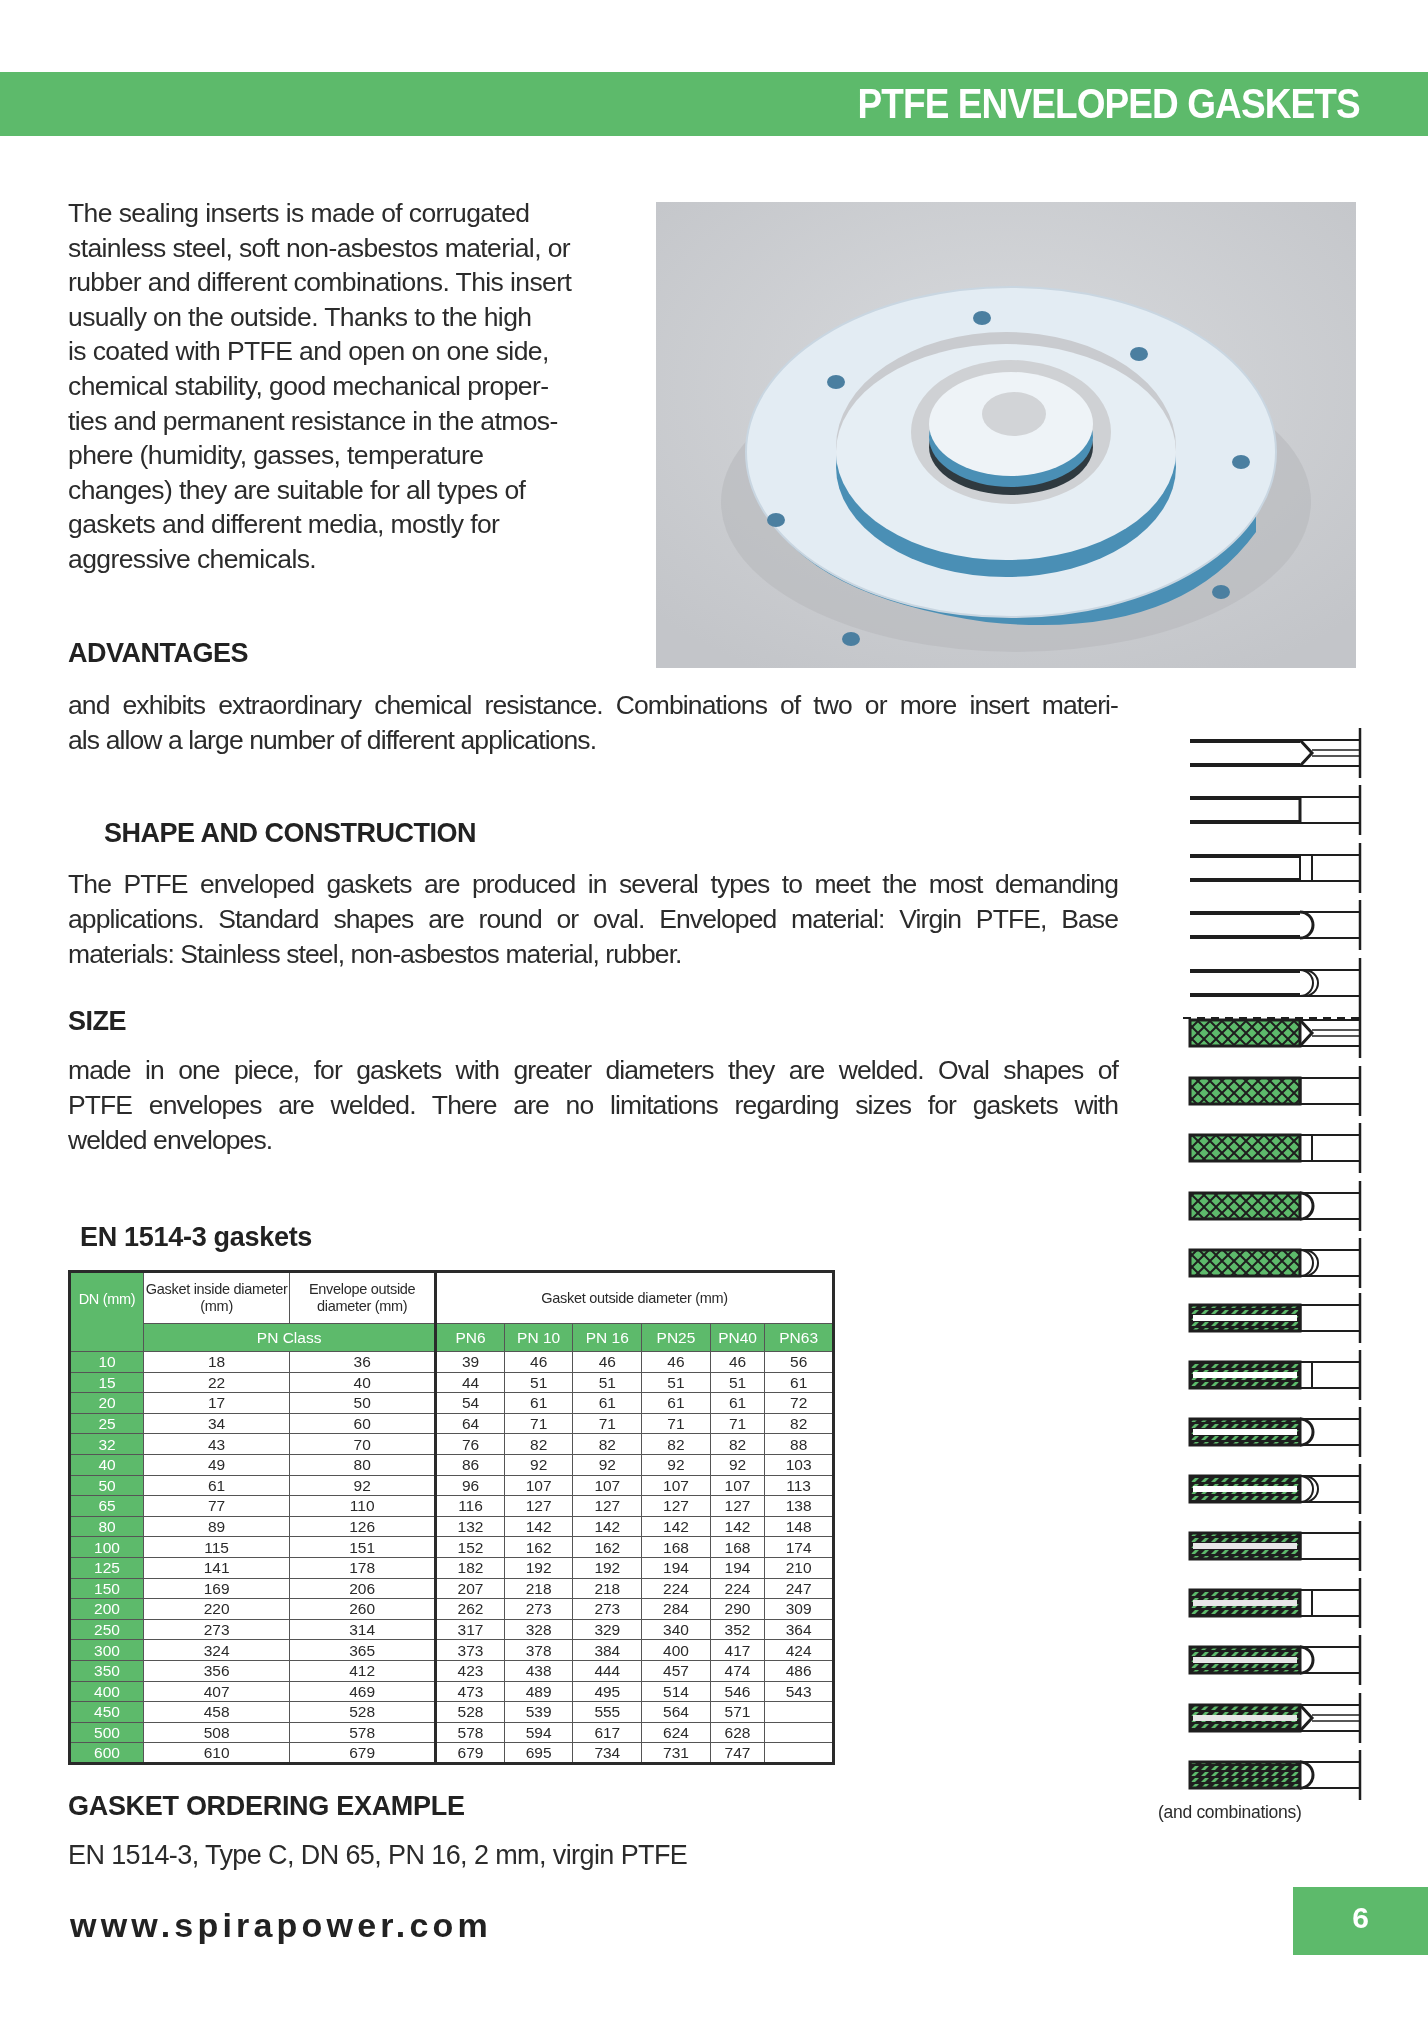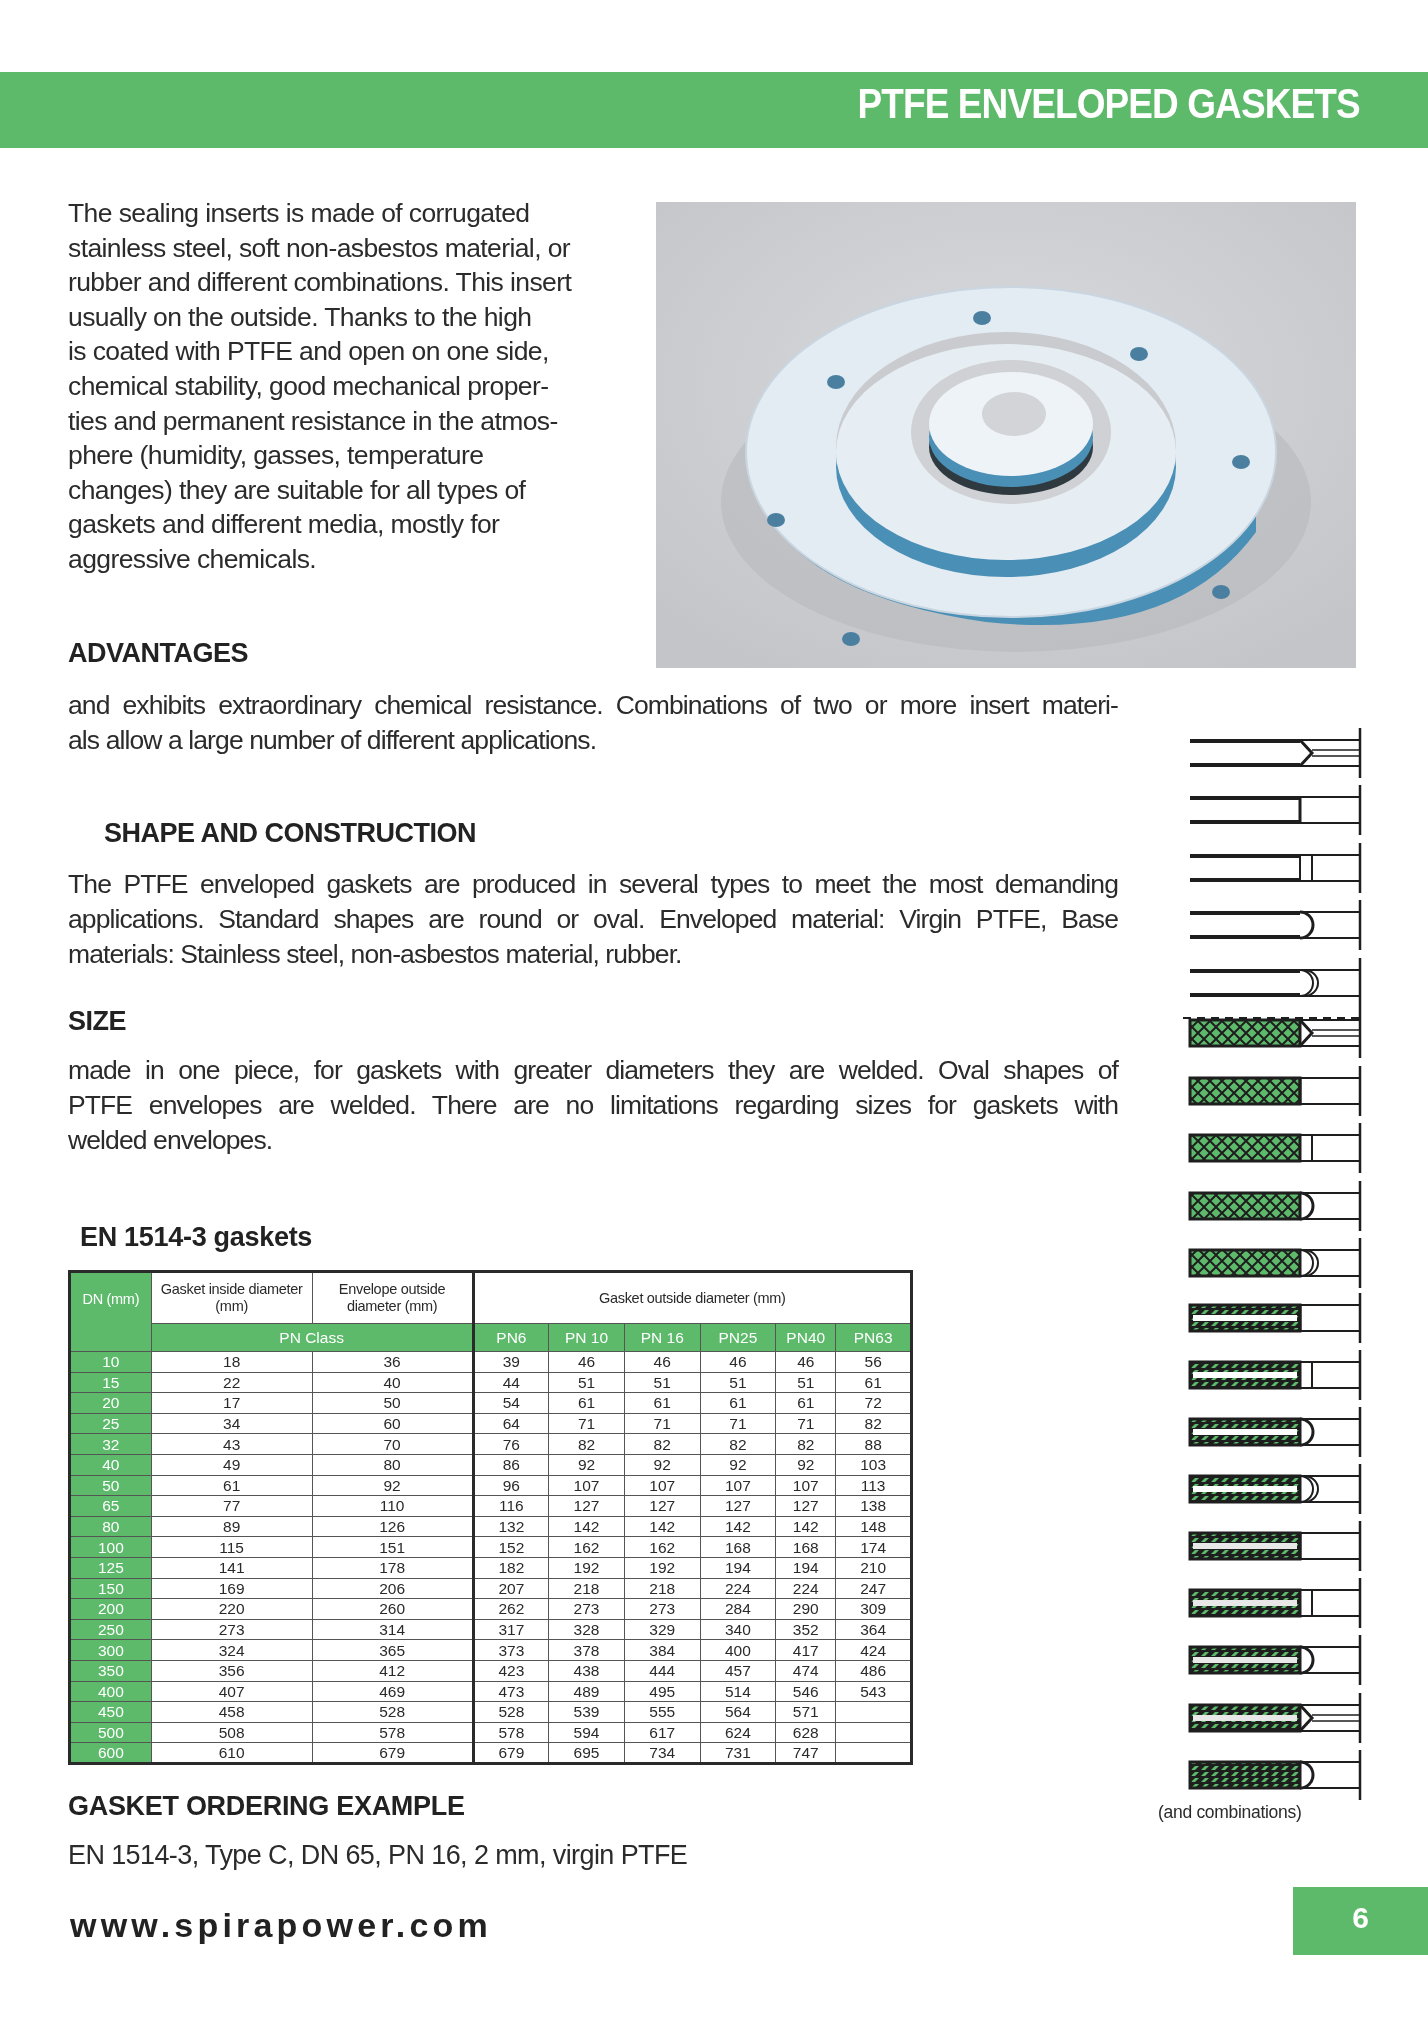--- a/index.html
+++ b/index.html
@@ -1,35 +1,35 @@
 <!DOCTYPE html>
 <html><head>
 <meta charset="utf-8">
 <style>
   * { box-sizing: border-box; margin: 0; padding: 0; }
   html, body { width: 1428px; height: 2028px; background: #ffffff; overflow: hidden; }
   body { position: relative; font-family: "Liberation Sans", sans-serif; color: #2a2a2a; }
 
-  .banner { position: absolute; left: 0; top: 72px; width: 1428px; height: 76px; background: #5dba6b; }
+  .banner { position: absolute; left: 0; top: 72px; width: 1428px; height: 64px; background: #5dba6b; }
   .banner-title { position: absolute; right: 68px; top: 8px; font-family: "Liberation Sans", sans-serif; font-weight: bold; font-size: 42px; color: #ffffff; letter-spacing: -1px; transform: scaleX(0.88); transform-origin: right center; white-space: nowrap; }
 
   .intro { position: absolute; left: 68px; top: 196px; width: 560px; font-size: 26.5px; line-height: 34.6px; color: #2b2b2b; letter-spacing: -0.6px; }
   .intro span { display: block; white-space: nowrap; }
 
   .photo { position: absolute; left: 656px; top: 202px; width: 700px; height: 466px; background: #cfd1d5; overflow: hidden; }
 
   .h2 { position: absolute; left: 68px; font-weight: bold; font-size: 27px; color: #222; letter-spacing: -0.5px; }
   .para { position: absolute; left: 68px; width: 1050px; font-size: 26.5px; line-height: 35px; color: #2b2b2b; letter-spacing: -0.9px; }
   .para span { display: block; white-space: nowrap; }
   .para.justify span { text-align: justify; text-align-last: justify; }
   .para.justify span.last { text-align-last: left; }
 
   .table-title { position: absolute; left: 80px; top: 1222px; font-weight: bold; font-size: 27px; color: #222; letter-spacing: -0.3px; }
 
-  table.gk { position: absolute; left: 68px; top: 1270px; width: 845px; border-collapse: collapse; border: 3px solid #2a2a2a; font-size: 15.5px; color: #2a2a2a; }
+  table.gk { position: absolute; left: 68px; top: 1270px; width: 767px; border-collapse: collapse; border: 3px solid #2a2a2a; font-size: 15.5px; color: #2a2a2a; }
   table.gk td, table.gk th { border: 1px solid #555; text-align: center; padding: 0; font-weight: normal; }
   table.gk .hdr-text { font-size: 14.5px; line-height: 17px; letter-spacing: -0.3px; }
   table.gk .green { background: #5dba6b; color: #ffffff; }
   table.gk .vsep { border-left: 3px solid #2a2a2a; }
   table.gk tr.r1 td { height: 52px; }
   table.gk tr.r2 td { height: 28px; }
   table.gk tbody td { height: 20.6px; line-height: 19px; }
 
   .order-title { position: absolute; left: 68px; top: 1791px; font-weight: bold; font-size: 27px; color: #222; letter-spacing: -0.3px; }
   .order-text { position: absolute; left: 68px; top: 1840px; font-size: 27px; color: #2b2b2b; letter-spacing: -0.6px; }

